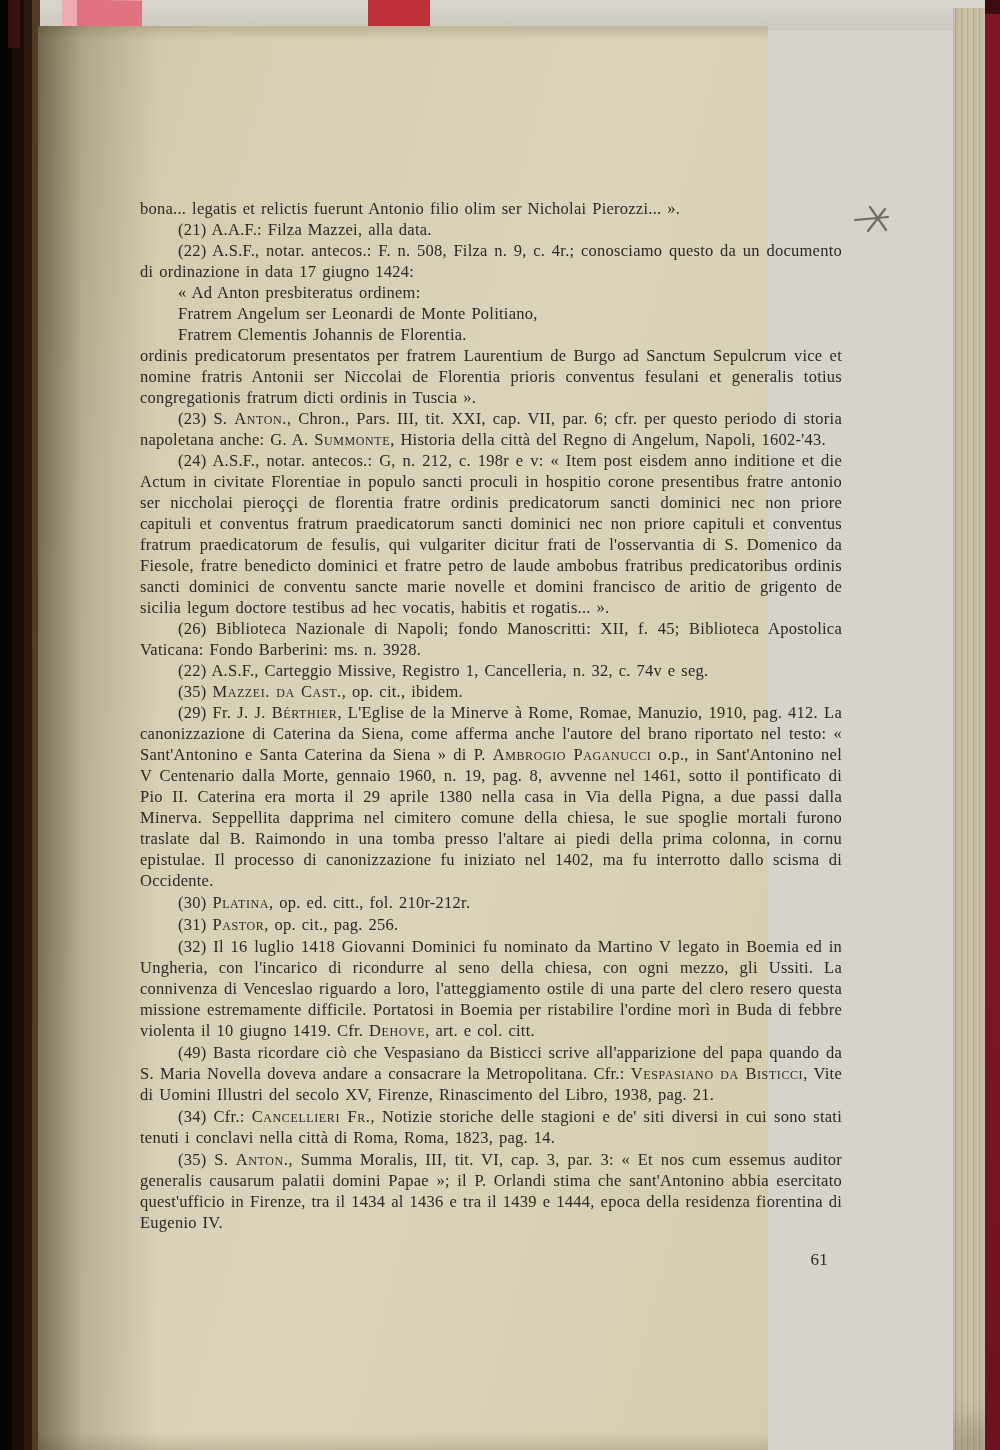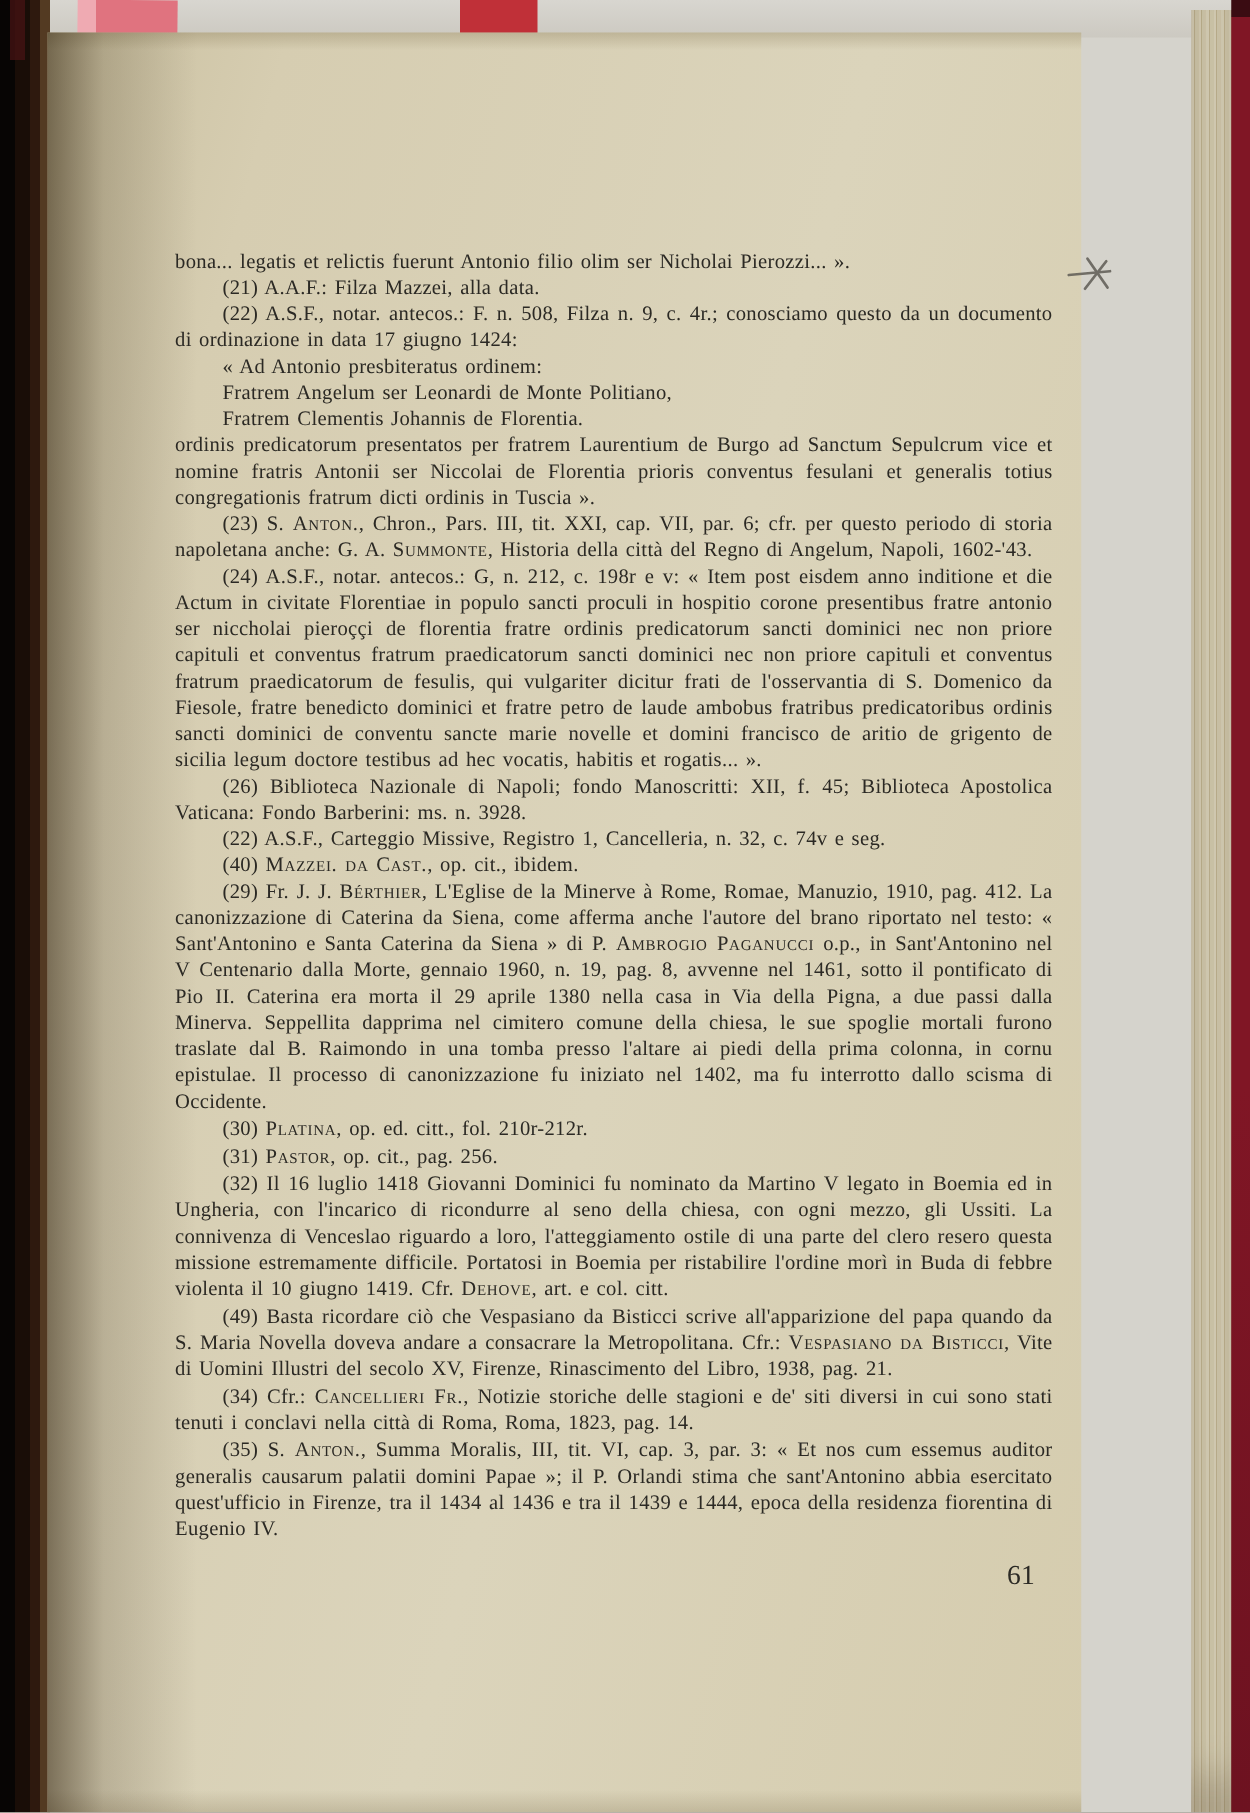--- a/index.html
+++ b/index.html
@@ -27,35 +27,35 @@
   
   .page-edges{position:absolute;left:953px;top:8px;width:34px;height:1442px;
               background:repeating-linear-gradient(90deg,#d9d2b9 0 2px,#bfb391 2px 3px,#d2caae 3px 6px);
               box-shadow:inset 0 -30px 30px rgba(60,40,20,.25);}
 
   
   .cover-right{position:absolute;left:985px;top:0;width:15px;height:1450px;
                background:linear-gradient(to bottom,#3a0c12 0 14px,#801625 14px 60%,#6d1220);}
 
   
-  .page{position:absolute;left:38px;top:26px;width:827px;height:1424px;
+  .page{position:absolute;left:38px;top:26px;width:730px;height:1424px;
         background:linear-gradient(105deg,#c9bf9f 0%,#d6cdb1 16%,#dbd4bb 55%,#d5ccae 100%);}
   .page::before{content:"";position:absolute;inset:0;pointer-events:none;
         background:linear-gradient(to right,rgba(46,32,12,.55),rgba(46,32,12,.18) 45px,rgba(46,32,12,0) 120px),
                    linear-gradient(to bottom,rgba(120,105,70,.28),rgba(120,105,70,0) 14px),
                    linear-gradient(to top,rgba(110,95,60,.22),rgba(110,95,60,0) 18px);}
 
   .textblock{position:absolute;left:102px;top:172px;width:702px;color:#2b2924;
              font-size:16.5px;line-height:21px;letter-spacing:.25px;word-spacing:1.5px;}
   .para{margin:0;text-align:justify;hyphens:auto;-webkit-hyphens:auto;}
   .para.ind{text-indent:38px;}
   .para.sp{margin-top:1px;}
   .sc{font-variant:small-caps;letter-spacing:.6px;}
 
-  .pagenum{text-align:right;padding-right:14px;margin-top:16px;font-size:22px;color:#2b2924;}
+  .pagenum{text-align:right;padding-right:14px;margin-top:16px;font-size:17px;color:#2b2924;}
 
   .pencil{position:absolute;left:815px;top:178px;opacity:.85;}
 </style>
 </head>
 <body>
 
 <div class="scan">
   <div class="bg-band"></div>
   <div class="bookmark"></div>
   <div class="red-tab"></div>
@@ -63,29 +63,29 @@
   <div class="cover-right"></div>
   <div class="spine"></div>
   <div class="spine-red"></div>
 
   <div class="page">
     <div class="textblock">
       <div class="paras">
           <p class="para"><span>bona... legatis et relictis fuerunt Antonio filio olim ser Nicholai Pierozzi... ».</span></p>
           <p class="para ind"><span>(21) A.A.F.: Filza Mazzei, alla data.</span></p>
           <p class="para ind"><span>(22) A.S.F., notar. antecos.: F. n. 508, Filza n. 9, c. 4r.; conosciamo questo da un documento di ordinazione in data 17 giugno 1424:</span></p>
-          <p class="para ind"><span>« Ad Antonio presbiteratus ordinem:</span></p>
+          <p class="para ind"><span>« Ad Anton presbiteratus ordinem:</span></p>
           <p class="para ind"><span>Fratrem Angelum ser Leonardi de Monte Politiano,</span></p>
           <p class="para ind"><span>Fratrem Clementis Johannis de Florentia.</span></p>
           <p class="para"><span>ordinis predicatorum presentatos per fratrem Laurentium de Burgo ad Sanctum Sepulcrum vice et nomine fratris Antonii ser Niccolai de Florentia prioris conventus fesulani et generalis totius congregationis fratrum dicti ordinis in Tuscia ».</span></p>
           <p class="para ind"><span>(23) S. </span><span class="sc">Anton.</span><span>, </span><span class="i">Chron.,</span><span> Pars. III, tit. XXI, cap. VII, par. 6; cfr. per questo periodo di storia napoletana anche: G. A. </span><span class="sc">Summonte</span><span>, </span><span class="i">Historia della città del Regno di Angelum,</span><span> Napoli, 1602-'43.</span></p>
           <p class="para ind"><span>(24) A.S.F., notar. antecos.: G, n. 212, c. 198r e v: « Item post eisdem anno inditione et die Actum in civitate Florentiae in populo sancti proculi in hospitio corone presentibus fratre antonio ser niccholai pieroççi de florentia fratre ordinis predicatorum sancti dominici nec non priore capituli et conventus fratrum praedicatorum sancti dominici nec non priore capituli et conventus fratrum praedicatorum de fesulis, qui vulgariter dicitur frati de l'osservantia di S. Domenico da Fiesole, fratre benedicto dominici et fratre petro de laude ambobus fratribus predicatoribus ordinis sancti dominici de conventu sancte marie novelle et domini francisco de aritio de grigento de sicilia legum doctore testibus ad hec vocatis, habitis et rogatis... ».</span></p>
           <p class="para ind"><span>(26) Biblioteca Nazionale di Napoli; fondo Manoscritti: XII, f. 45; Biblioteca Apostolica Vaticana: Fondo Barberini: ms. n. 3928.</span></p>
           <p class="para ind"><span>(22) A.S.F., Carteggio Missive, Registro 1, Cancelleria, n. 32, c. 74v e seg.</span></p>
-          <p class="para ind"><span>(40) </span><span class="sc">Mazzei. da Cast.</span><span>, </span><span class="i">op. cit.,</span><span> ibidem.</span></p>
+          <p class="para ind"><span>(35) </span><span class="sc">Mazzei. da Cast.</span><span>, </span><span class="i">op. cit.,</span><span> ibidem.</span></p>
           <p class="para ind"><span>(29) Fr. J. J. </span><span class="sc">Bérthier</span><span>, </span><span class="i">L'Eglise de la Minerve à Rome,</span><span> Romae, Manuzio, 1910, pag. 412. La canonizzazione di Caterina da Siena, come afferma anche l'autore del brano riportato nel testo: « Sant'Antonino e Santa Caterina da Siena » di P. </span><span class="sc">Ambrogio Paganucci</span><span> o.p., in </span><span class="i">Sant'Antonino nel V Centenario dalla Morte,</span><span> gennaio 1960, n. 19, pag. 8, avvenne nel 1461, sotto il pontificato di Pio II. Caterina era morta il 29 aprile 1380 nella casa in Via della Pigna, a due passi dalla Minerva. Seppellita dapprima nel cimitero comune della chiesa, le sue spoglie mortali furono traslate dal B. Raimondo in una tomba presso l'altare ai piedi della prima colonna, in cornu epistulae. Il processo di canonizzazione fu iniziato nel 1402, ma fu interrotto dallo scisma di Occidente.</span></p>
           <p class="para ind sp"><span>(30) </span><span class="sc">Platina</span><span>, </span><span class="i">op. ed. citt.,</span><span> fol. 210r-212r.</span></p>
           <p class="para ind sp"><span>(31) </span><span class="sc">Pastor</span><span>, </span><span class="i">op. cit.,</span><span> pag. 256.</span></p>
           <p class="para ind sp"><span>(32) Il 16 luglio 1418 Giovanni Dominici fu nominato da Martino V legato in Boemia ed in Ungheria, con l'incarico di ricondurre al seno della chiesa, con ogni mezzo, gli Ussiti. La connivenza di Venceslao riguardo a loro, l'atteggiamento ostile di una parte del clero resero questa missione estremamente difficile. Portatosi in Boemia per ristabilire l'ordine morì in Buda di febbre violenta il 10 giugno 1419. Cfr. </span><span class="sc">Dehove</span><span>, art. e col. citt.</span></p>
           <p class="para ind sp"><span>(49) Basta ricordare ciò che Vespasiano da Bisticci scrive all'apparizione del papa quando da S. Maria Novella doveva andare a consacrare la Metropolitana. Cfr.: </span><span class="sc">Vespasiano da Bisticci</span><span>, </span><span class="i">Vite di Uomini Illustri del secolo XV,</span><span> Firenze, Rinascimento del Libro, 1938, pag. 21.</span></p>
           <p class="para ind sp"><span>(34) Cfr.: </span><span class="sc">Cancellieri Fr.</span><span>, </span><span class="i">Notizie storiche delle stagioni e de' siti diversi in cui sono stati tenuti i conclavi nella città di Roma,</span><span> Roma, 1823, pag. 14.</span></p>
           <p class="para ind sp"><span>(35) S. </span><span class="sc">Anton.</span><span>, </span><span class="i">Summa Moralis,</span><span> III, tit. VI, cap. 3, par. 3: « Et nos cum essemus auditor generalis causarum palatii domini Papae »; il P. Orlandi stima che sant'Antonino abbia esercitato quest'ufficio in Firenze, tra il 1434 al 1436 e tra il 1439 e 1444, epoca della residenza fiorentina di Eugenio IV.</span></p>
         </div>
       <div class="pagenum">61</div>
     </div>

